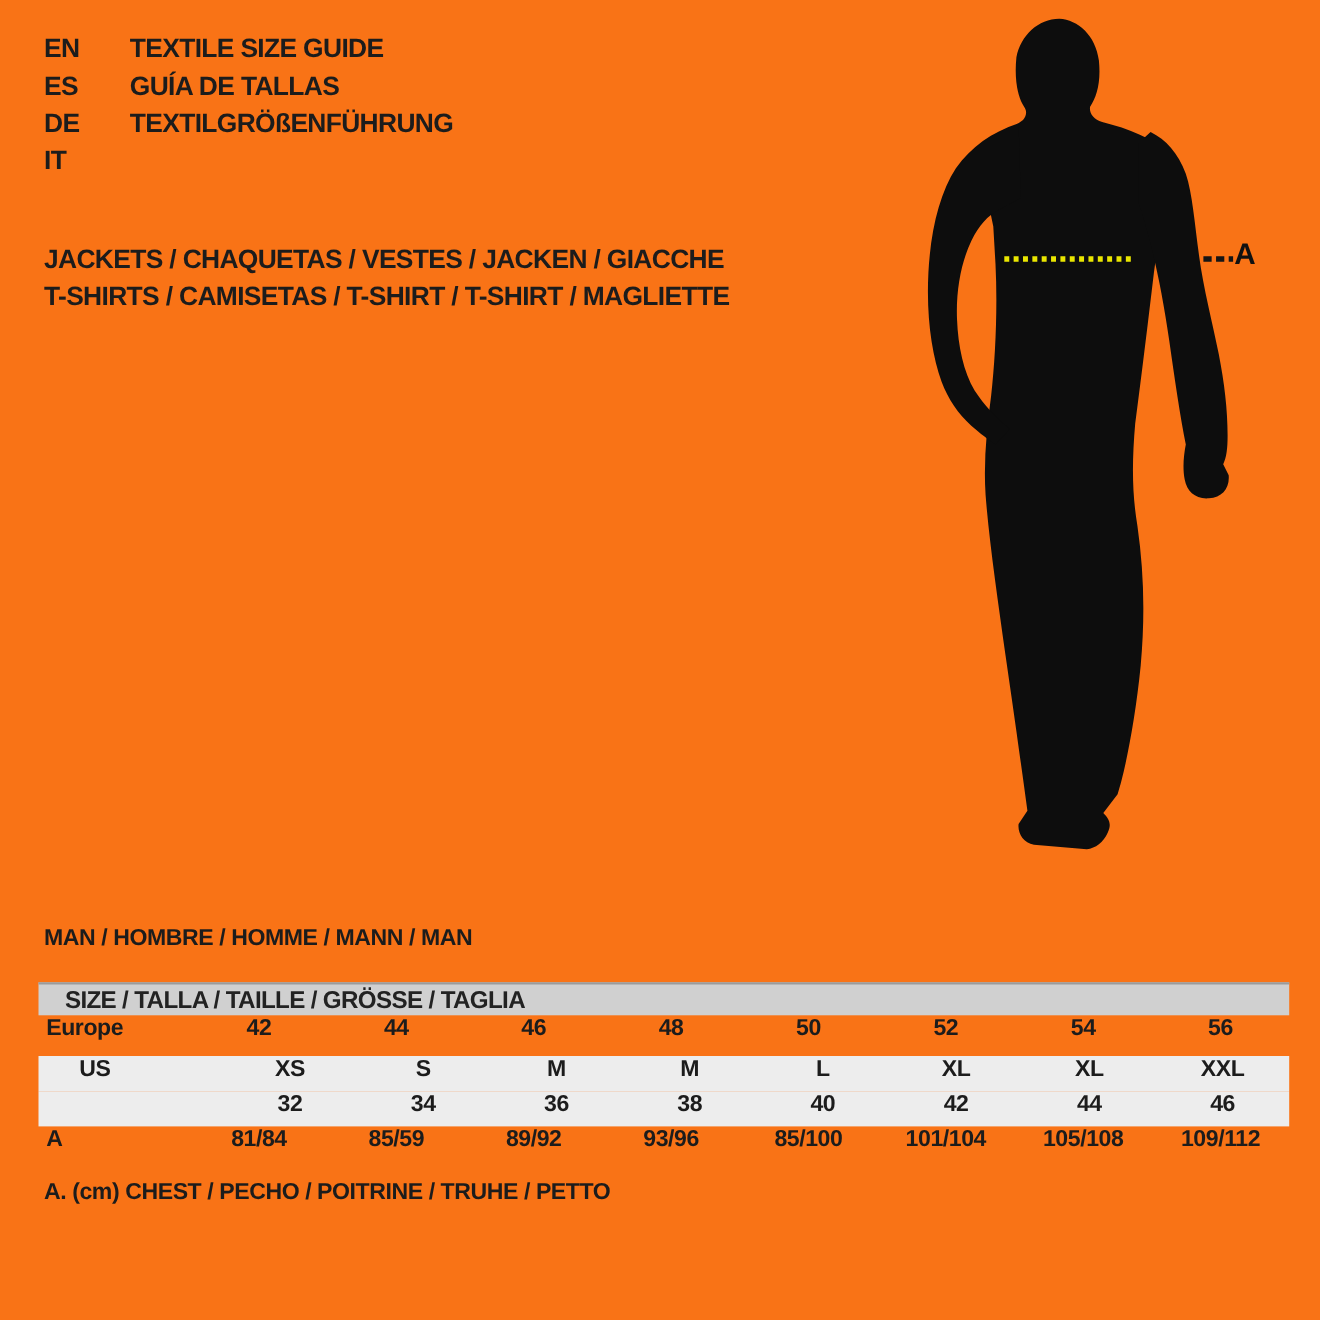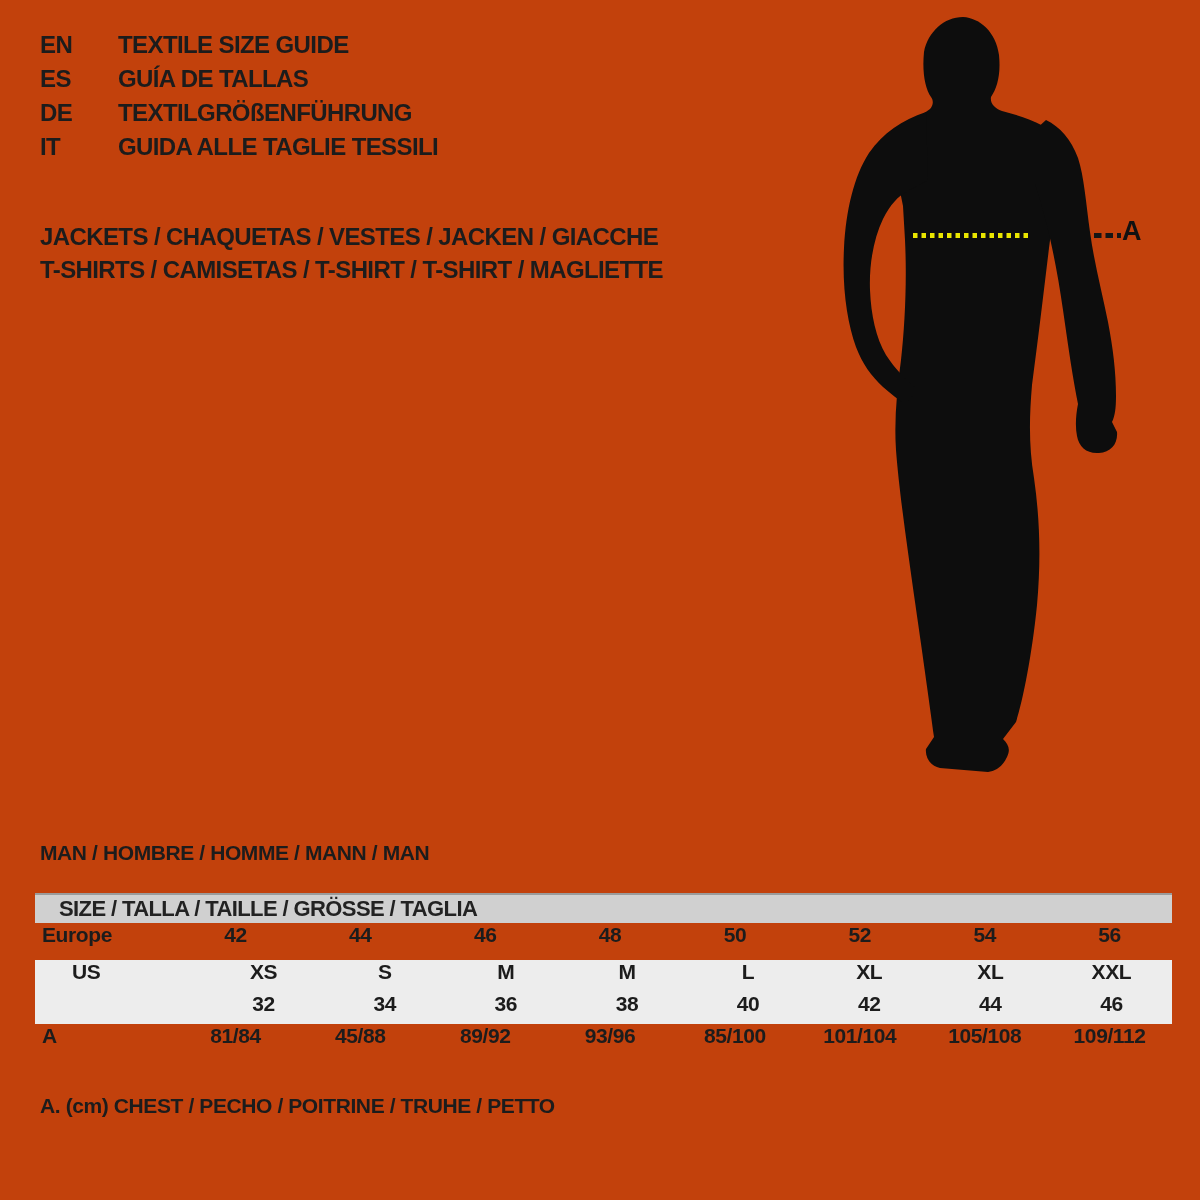--- a/index.html
+++ b/index.html
@@ -1,17 +1,17 @@
 <!DOCTYPE html>
 <html><head>
 <meta charset="utf-8">
 <style>
   html,body{margin:0;padding:0;background:#ffffff;}
   .canvas{
-    position:relative;width:1200px;height:1200px;background:#c2410c;
+    position:relative;width:1200px;height:1200px;background:#f97316;
     font-family:"Liberation Sans",sans-serif;color:#1c1c1c;overflow:hidden;
   }
   
   .lang-list{position:absolute;left:40px;top:28px;}
   .lang-row{display:flex;height:34px;align-items:center;
     font-weight:bold;font-size:24px;letter-spacing:-0.6px;white-space:nowrap;}
   .lang-code{width:78px;flex:0 0 78px;}
   
   .categories{position:absolute;left:40px;top:220px;
     font-weight:bold;font-size:24px;letter-spacing:-0.6px;line-height:33px;white-space:nowrap;}
@@ -27,21 +27,21 @@
   .t-header{height:30px;line-height:28px;background:#d0d0d0;border-top:2px solid #9b9b9b;
     padding-left:24px;box-sizing:border-box;font-size:22px;font-weight:bold;
     letter-spacing:-0.6px;color:#222;white-space:nowrap;}
   .t-row{display:flex;align-items:flex-start;font-size:21px;font-weight:bold;letter-spacing:-0.4px;}
   .t-row.shaded{background:#ededed;padding-left:30px;}
   .row-tall{height:37px;}
   .row-short{height:32px;}
   .t-label{width:138px;flex:0 0 138px;padding-left:7px;box-sizing:border-box;}
   .t-cell{flex:1;text-align:center;}
   
-  .footnote{position:absolute;left:40px;top:1094px;
+  .footnote{position:absolute;left:40px;top:1072px;
     font-size:21px;font-weight:bold;letter-spacing:-0.4px;white-space:nowrap;}
 </style>
 </head>
 <body>
 
 <div class="canvas">
 
   <div class="lang-list">
     <div class="lang-row">
       <span class="lang-code">EN</span>
@@ -50,21 +50,20 @@
     <div class="lang-row">
       <span class="lang-code">ES</span>
       <span class="lang-label">GUÍA DE TALLAS</span>
     </div>
     <div class="lang-row">
       <span class="lang-code">DE</span>
       <span class="lang-label">TEXTILGRÖßENFÜHRUNG</span>
     </div>
     <div class="lang-row">
       <span class="lang-code">IT</span>
-      <span class="lang-label">GUIDA ALLE TAGLIE TESSILI</span>
     </div>
   </div>
 
   <div class="categories">
     <div>JACKETS / CHAQUETAS / VESTES / JACKEN / GIACCHE</div>
     <div>T-SHIRTS / CAMISETAS / T-SHIRT / T-SHIRT / MAGLIETTE</div>
   </div>
 
   <svg class="figure-svg" width="340" height="800" viewBox="830 0 340 800">
     <path fill="#0d0d0d" d="
@@ -167,21 +166,21 @@
       <span class="t-cell">38</span>
       <span class="t-cell">40</span>
       <span class="t-cell">42</span>
       <span class="t-cell">44</span>
       <span class="t-cell">46</span>
     </div>
 
     <div class="t-row row-tall">
       <span class="t-label">A</span>
       <span class="t-cell">81/84</span>
-      <span class="t-cell">45/88</span>
+      <span class="t-cell">85/59</span>
       <span class="t-cell">89/92</span>
       <span class="t-cell">93/96</span>
       <span class="t-cell">85/100</span>
       <span class="t-cell">101/104</span>
       <span class="t-cell">105/108</span>
       <span class="t-cell">109/112</span>
     </div>
   </div>
 
   <div class="footnote">A. (cm) CHEST / PECHO / POITRINE / TRUHE / PETTO</div>

